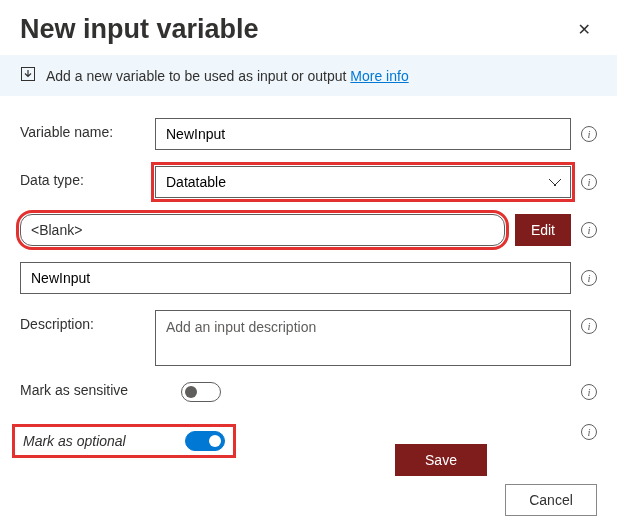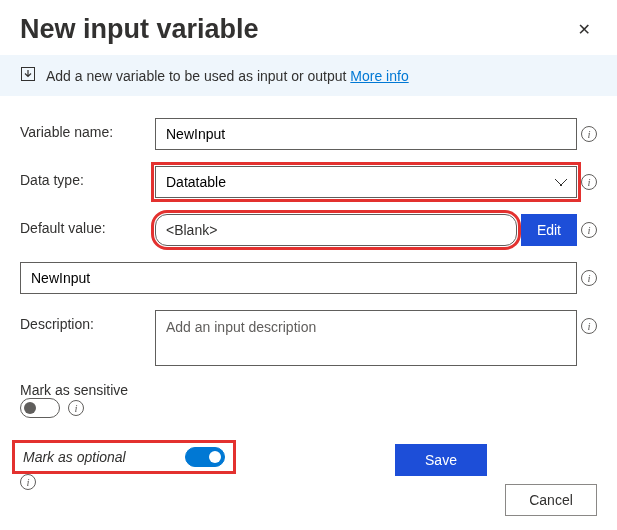--- a/index.html
+++ b/index.html
@@ -6,47 +6,47 @@
   html,body { margin:0; padding:0; font-family: "Segoe UI", Arial, sans-serif; font-size:14px; color:#323130; }
   .dialog { width:617px; height:530px; background:#fff; position:relative; overflow:hidden; }
   .header { padding:14px 20px 10px 20px; display:flex; align-items:center; justify-content:space-between; }
   .header h1 { font-size:27px; font-weight:600; margin:0; }
   .close-btn { background:none; border:none; font-size:16px; cursor:pointer; color:#323130; padding:4px 6px; }
   .info-bar { background:#eff6fc; padding:11px 20px; display:flex; align-items:center; gap:10px; font-size:14px; border-top:0; }
   .info-bar .link { color:#0078d4; text-decoration:underline; }
   .form { padding:22px 20px 10px 20px; }
   .row { display:flex; align-items:flex-start; margin-bottom:16px; }
   .label { width:135px; padding-top:6px; color:#323130; }
-  .control-area { flex:1; display:flex; align-items:center; gap:4px; }
+  .control-area { flex:1; display:flex; align-items:center; gap:10px; }
   .input, .select, .textarea {
     width:100%; border:1px solid #605e5c; background:#fff; font-family:inherit; font-size:14px;
     padding:5px 10px; height:32px;
   }
   .textarea { height:56px; resize:none; padding-top:8px; }
   .select { appearance:none; padding-right:28px; background:
     linear-gradient(45deg, transparent 48%, #323130 48% 55%, transparent 55%) right 14px top 12px / 7px 7px no-repeat,
     linear-gradient(-45deg, transparent 48%, #323130 48% 55%, transparent 55%) right 9px top 12px / 7px 7px no-repeat, #fff;
   }
   .select-wrap { position:relative; width:100%; }
   .info-icon { width:16px; height:16px; border:1px solid #605e5c; border-radius:50%; display:inline-flex; align-items:center; justify-content:center; font-size:11px; font-style:italic; color:#605e5c; flex:0 0 auto; font-family:Georgia,serif; }
   .readonly-box { width:100%; border:1px solid #605e5c; height:32px; display:flex; align-items:center; padding:0 10px; color:#323130; }
   .btn { height:32px; min-width:60px; padding:0 16px; border:none; font-size:14px; cursor:pointer; }
-  .btn-primary { background:#1d4ed8; color:#fff; }
+  .btn-primary { background:#7f1d1d; color:#fff; }
   .btn-default { background:#fff; color:#323130; border:1px solid #8a8886;margin-top:40px; }
   .toggle { position:relative; width:40px; height:20px; border-radius:10px; cursor:pointer; display:inline-block; }
   .toggle-off { background:#fff; border:1px solid #605e5c; }
   .toggle-off .knob { position:absolute; left:3px; top:3px; width:12px; height:12px; background:#605e5c; border-radius:50%; }
   .toggle-on { background:#0078d4; border:1px solid #0078d4; }
   .toggle-on .knob { position:absolute; right:3px; top:3px; width:12px; height:12px; background:#fff; border-radius:50%; }
   .highlight { outline:3px solid #e3312f; outline-offset:1px; }
   .highlight-pad { border:3px solid #e3312f; padding:4px 8px; margin-left:-8px; margin-right:-2px; display:inline-flex; align-items:center; gap:10px; }
   .footer { position:absolute; bottom:14px; right:20px; display:flex; gap:18px; }
   .btn-save { min-width:92px; }
   .btn-cancel { min-width:92px; }
-  .toggle-row { margin-bottom:22px;flex-direction:column; }
+  .toggle-row { margin-bottom:22px; }
   .toggle-row .label { width:160px; padding-top:0; display:flex; align-items:center; }
   .toggle-row .control-area { flex:1; }
   ::placeholder { color:#605e5c; }
 </style>
 </head>
 <body>
 
 <div class="dialog">
 
   <div class="header">
@@ -84,21 +84,20 @@
         <div class="select-wrap highlight" style="flex:1;">
           <select class="select">
             <option>Datatable</option>
           </select>
         </div>
         <span class="info-icon">i</span>
       </div>
     </div>
 
     <div class="row">
-      <div class="label">Default value:</div>
       <div class="control-area">
         <div class="readonly-box highlight" style="flex:1;border-radius:12px;">
           <span>&lt;Blank&gt;</span>
         </div>
         <button class="btn btn-primary" style="min-width:56px;">Edit</button>
         <span class="info-icon">i</span>
       </div>
     </div>
 
     <div class="row">

